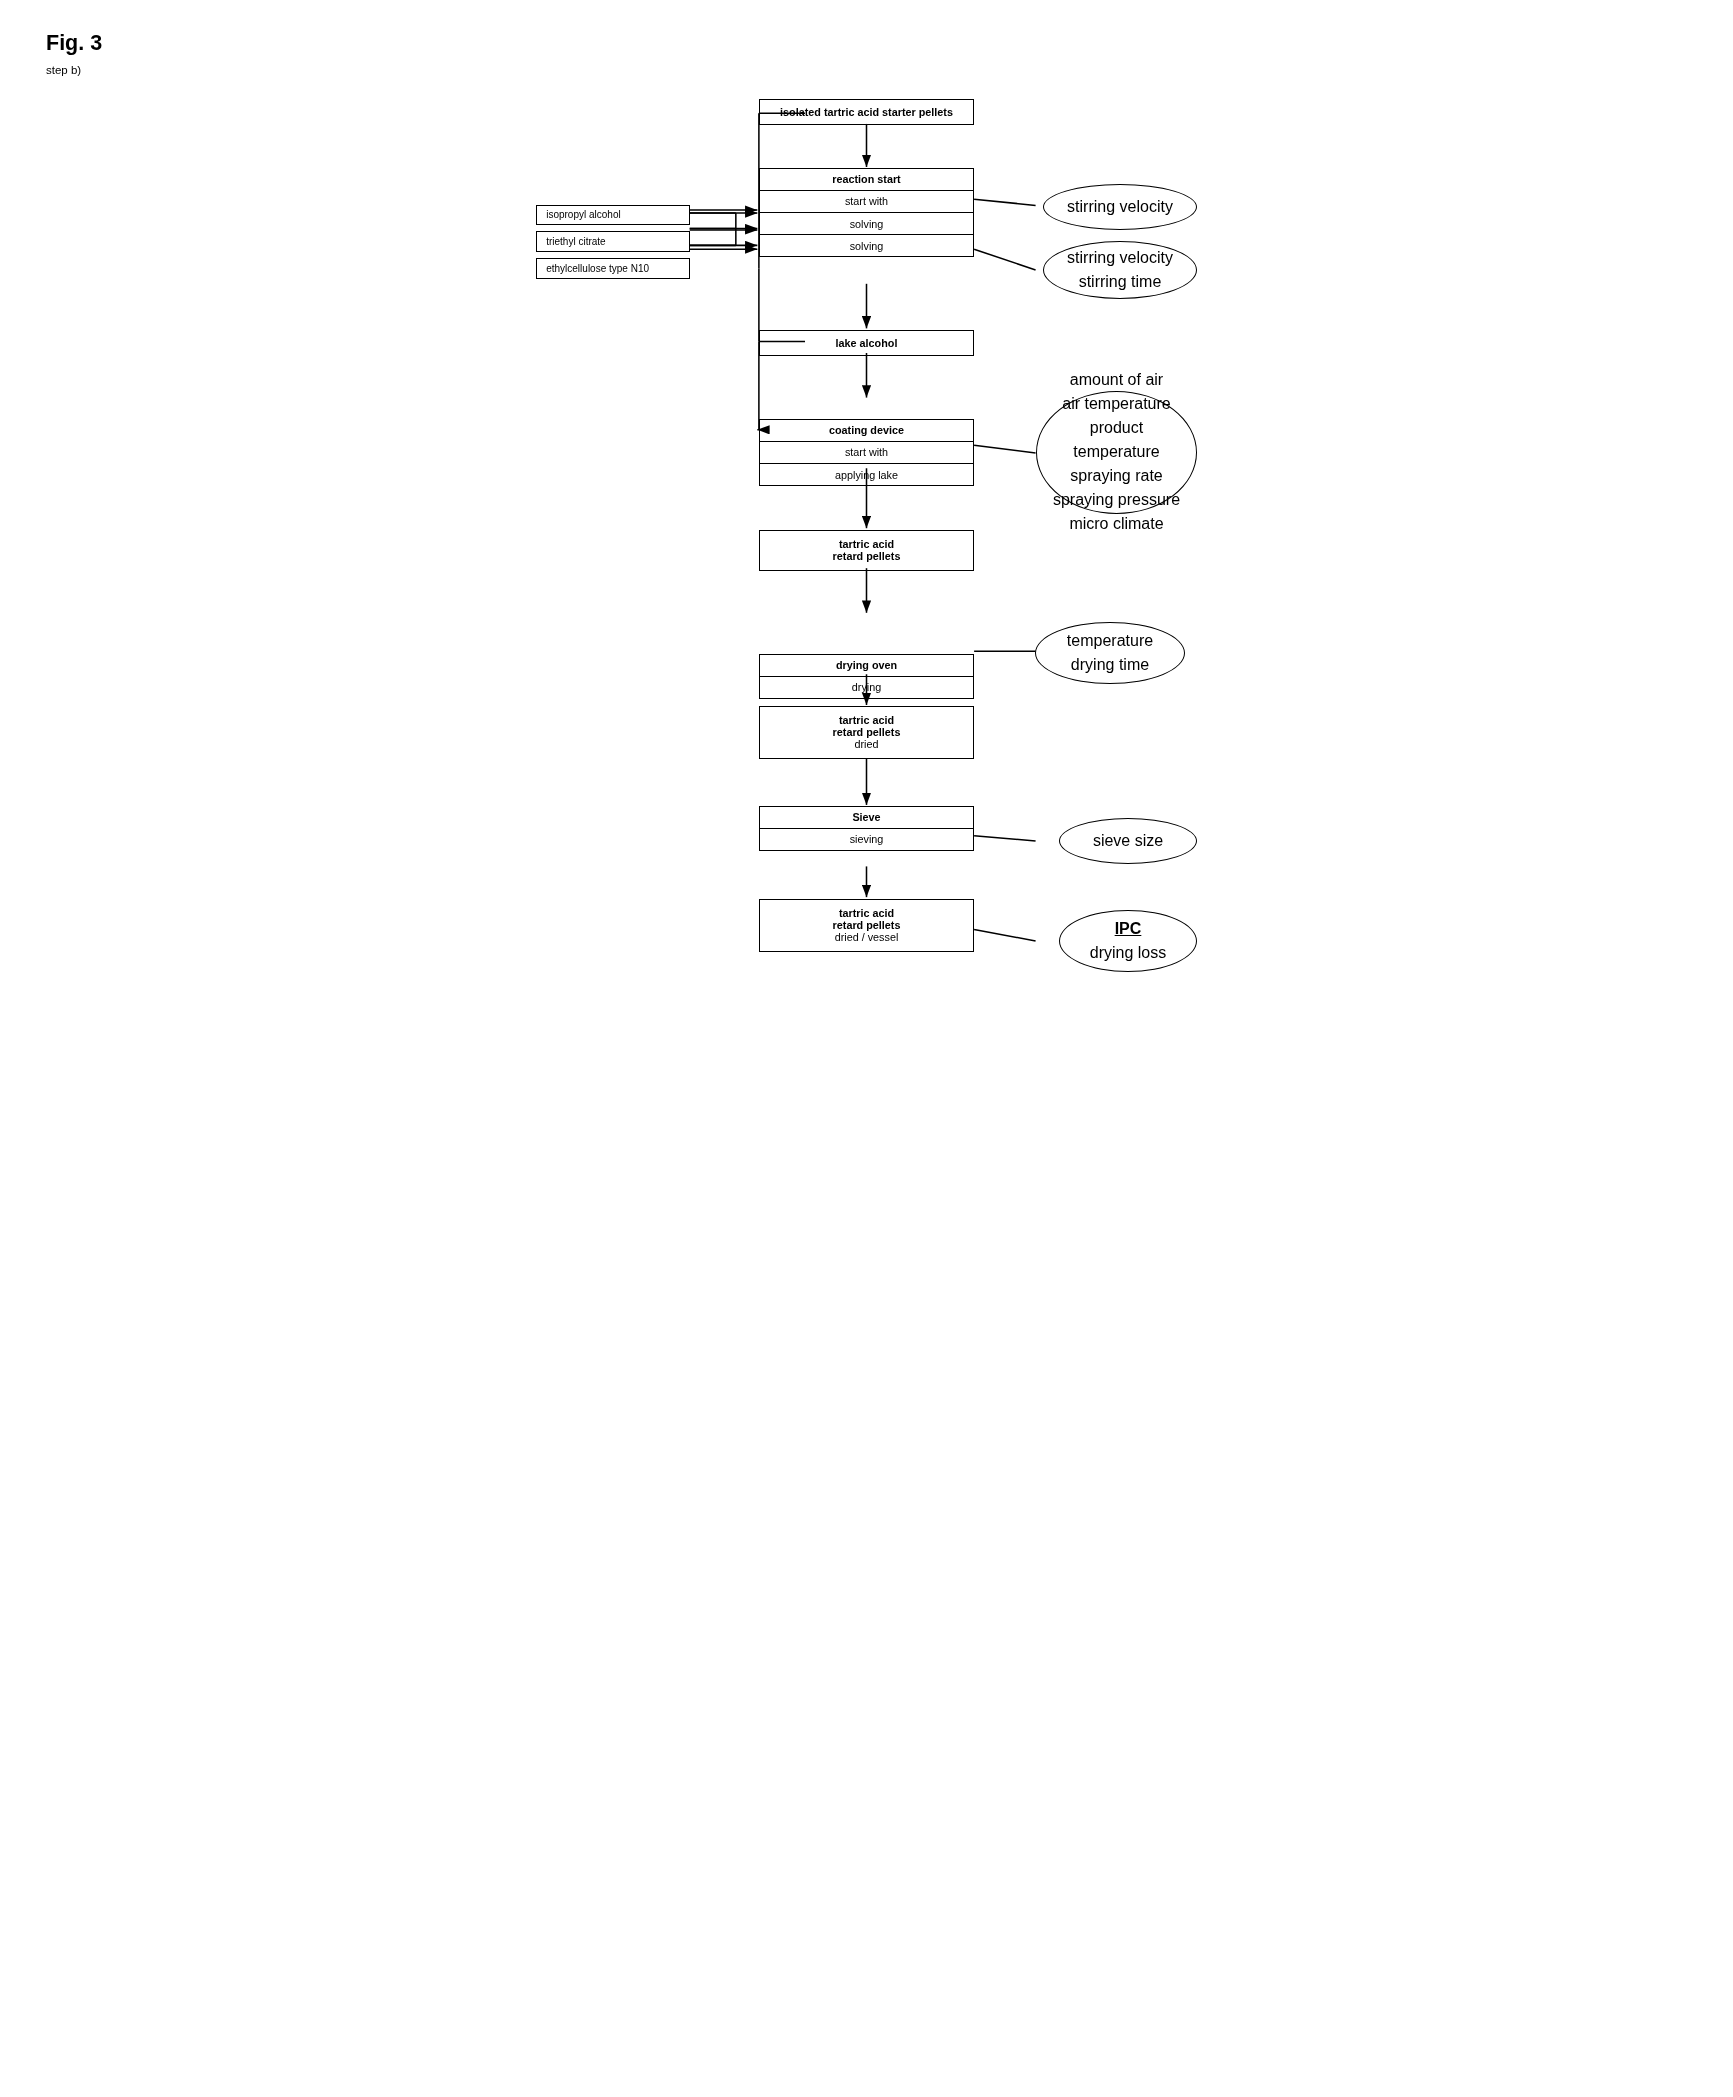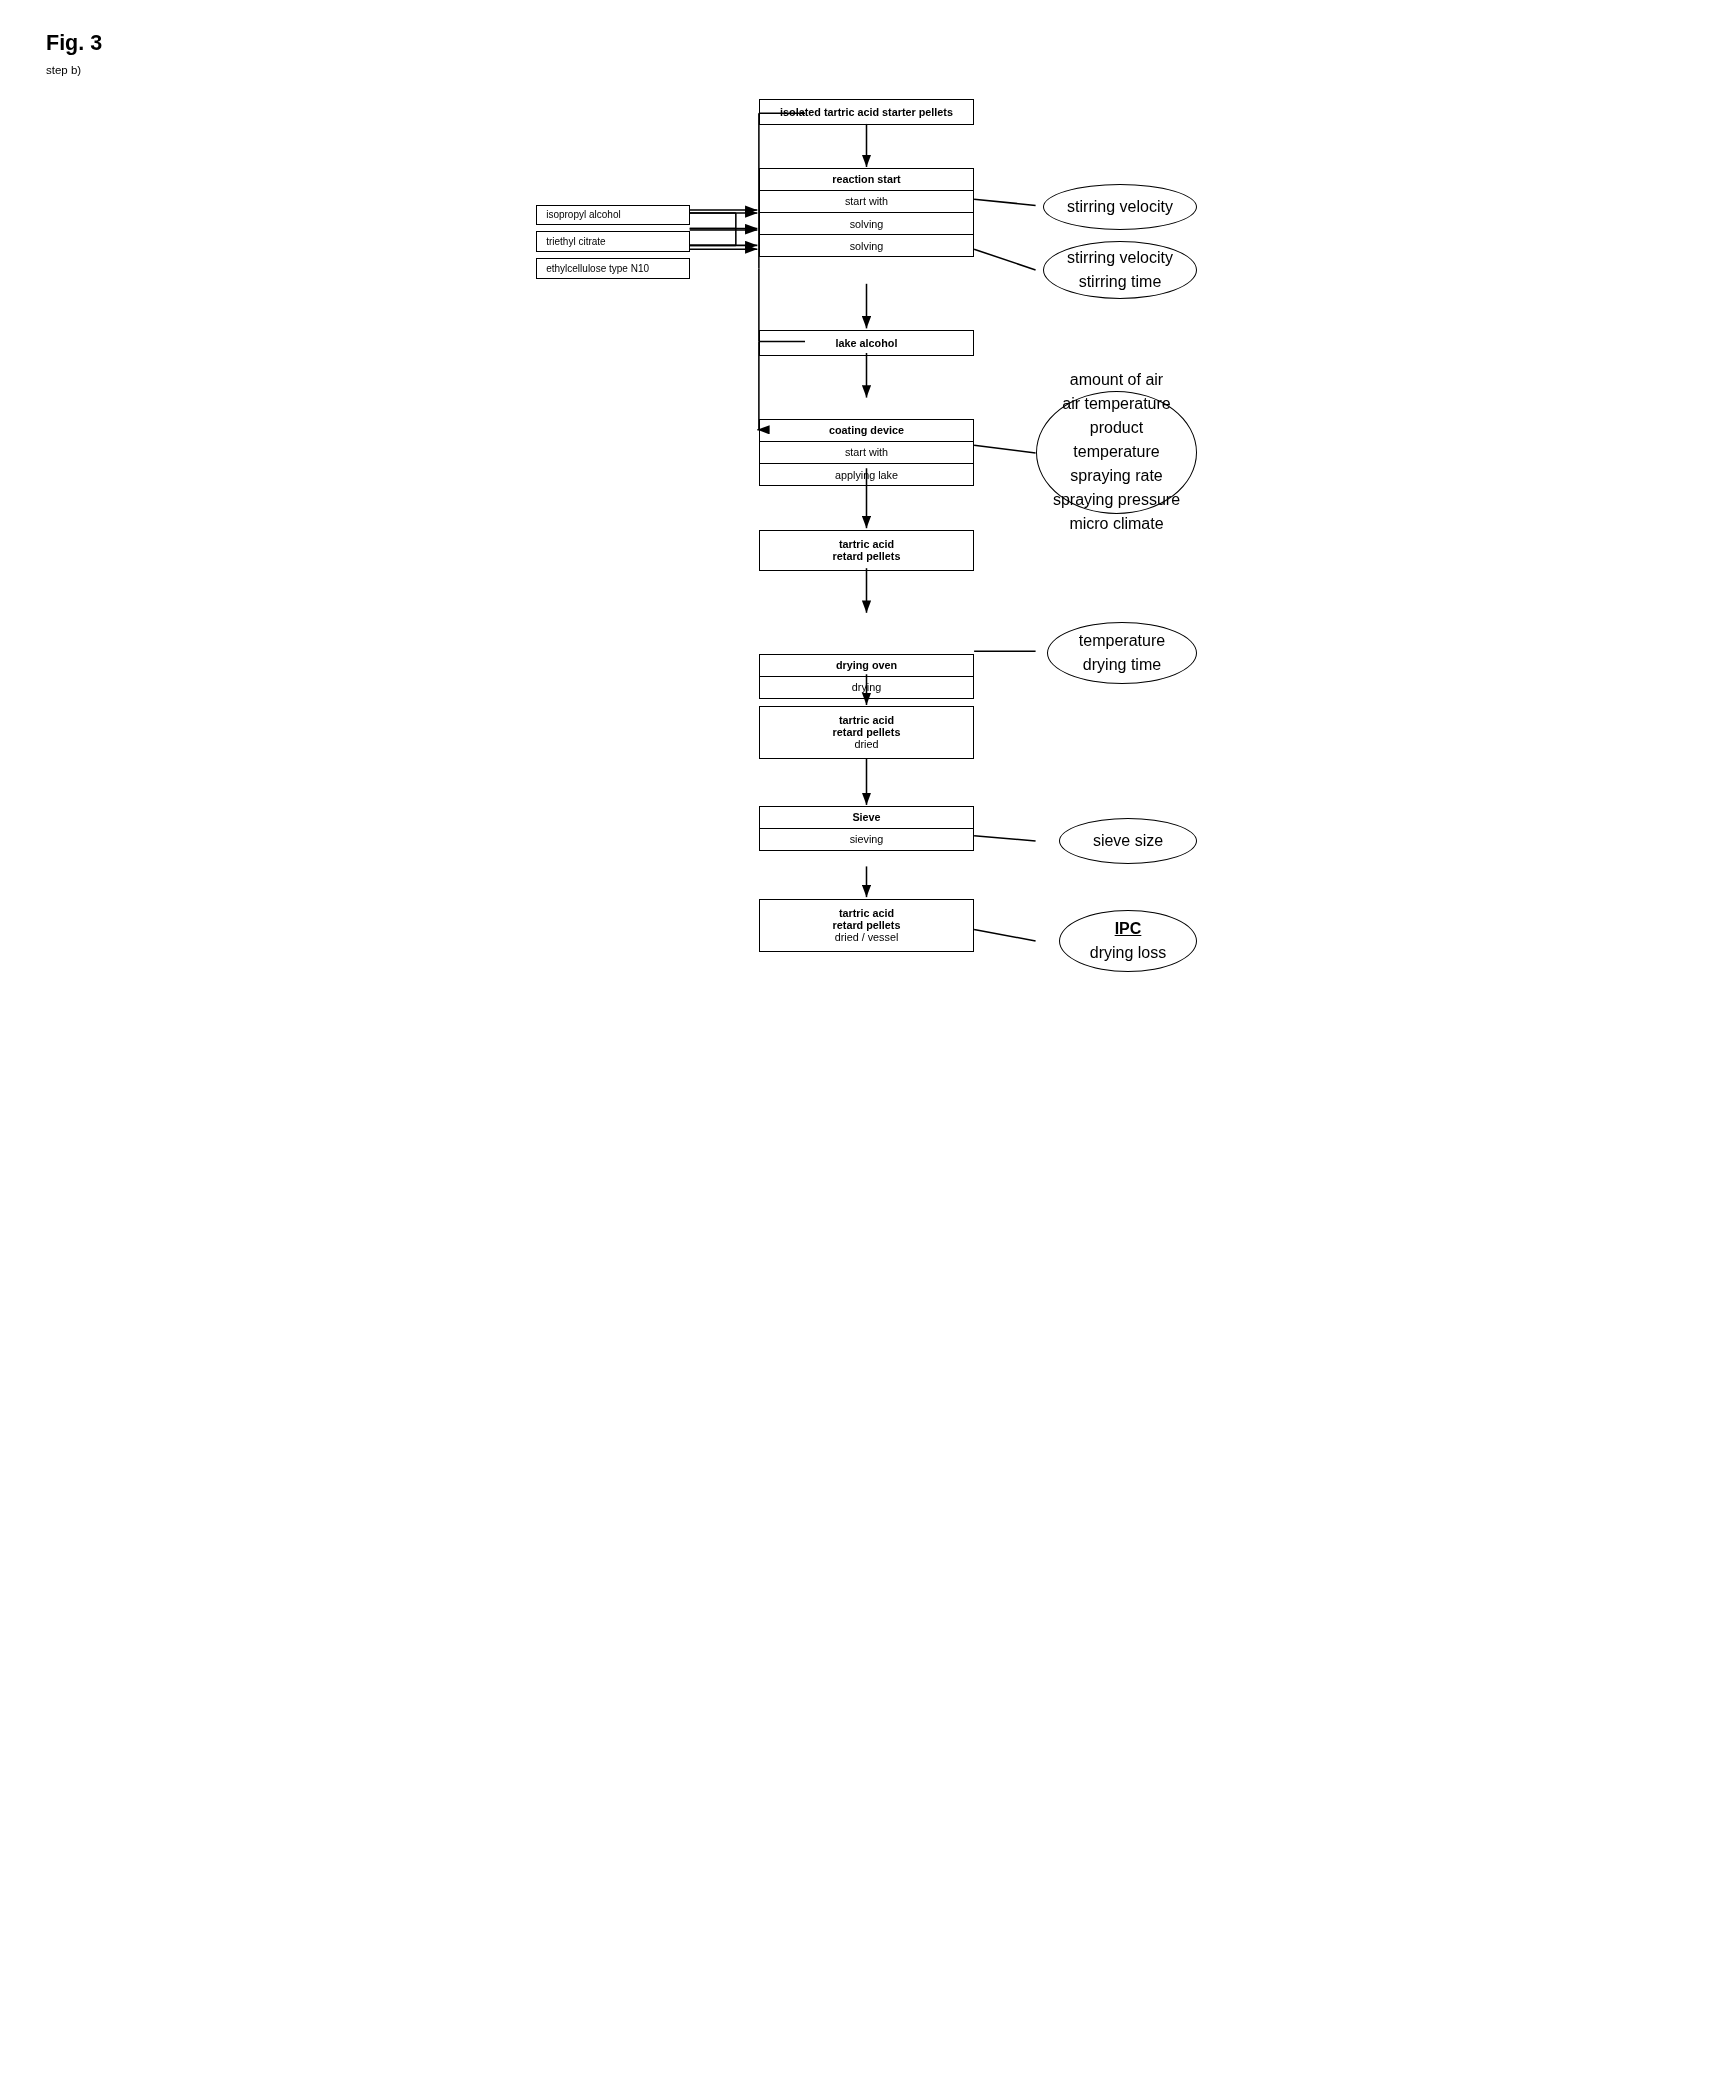--- a/index.html
+++ b/index.html
@@ -169,21 +169,21 @@
       </div>
     </div>
 
     <div style="position:absolute; left:223px; top:515px; width:202px;margin-top:40px;">
       <div class="multi-box">
         <div class="multi-box-title">drying oven</div>
         <div class="multi-box-row">drying</div>
       </div>
     </div>
 
-    <div style="position:absolute; right:0; top:523px; width:150px;">
+    <div style="position:absolute; right:12px; top:523px; width:150px;">
       <div class="ellipse" style="width:150px; height:62px;">
         <span style="white-space:pre-line; text-align:center;">temperature
 drying time</span>
       </div>
     </div>
 
     <div style="position:absolute; left:223px; top:607px; width:215px;">
       <div class="box" style="padding:7.7px;">
         <div class="box-title">tartric acid</div>
         <div class="box-title">retard pellets</div>

